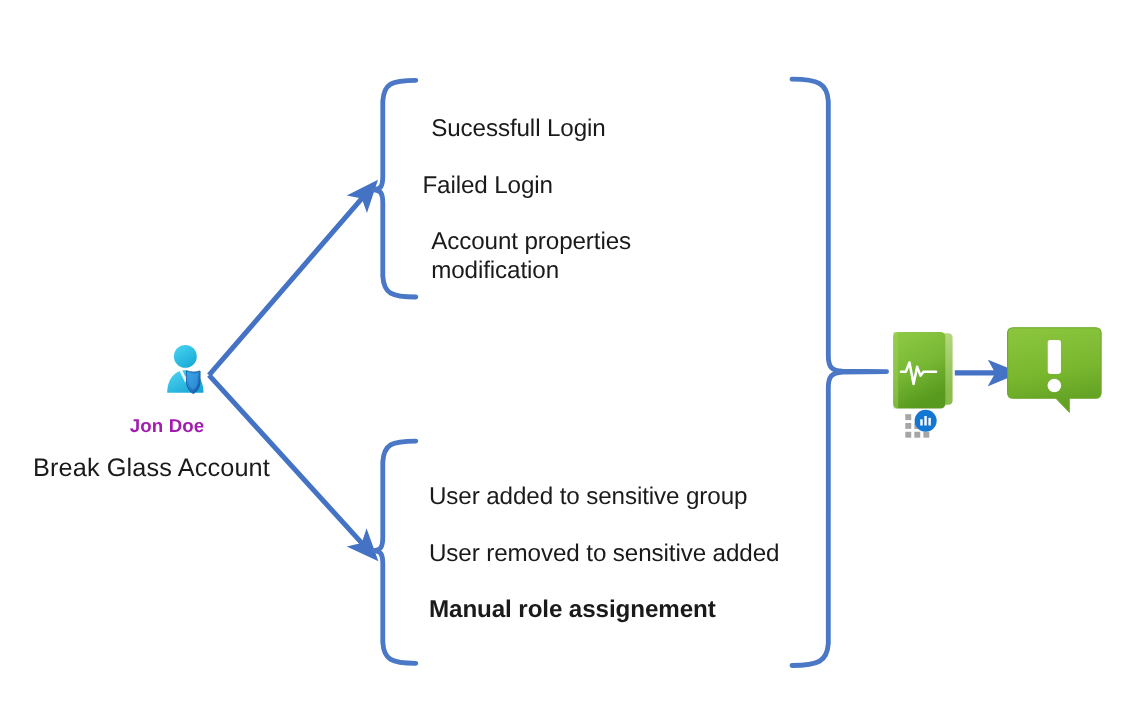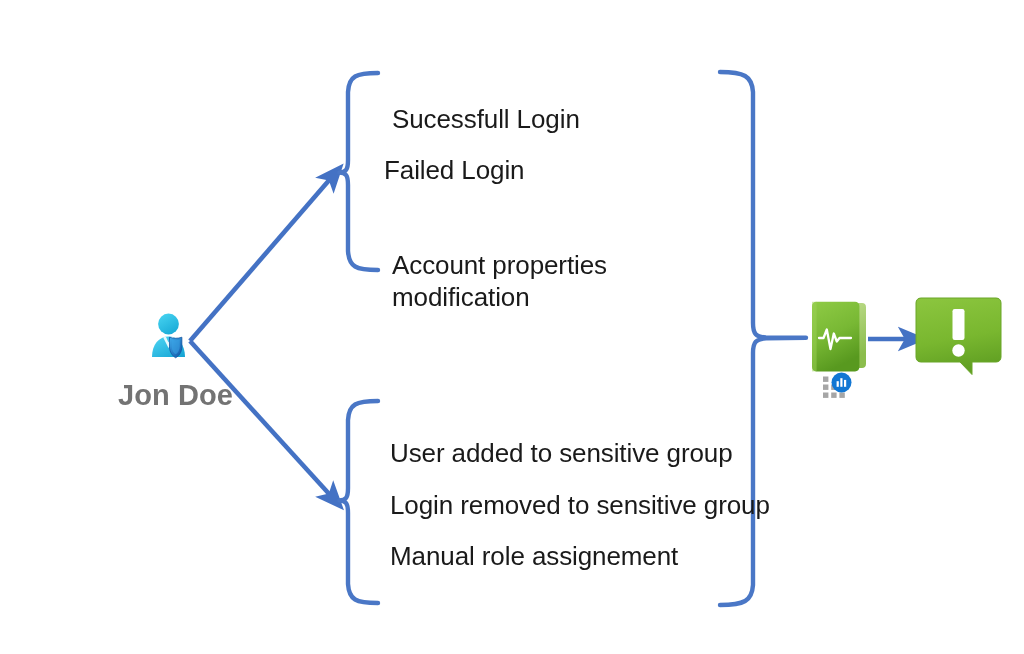--- a/index.html
+++ b/index.html
@@ -28,39 +28,38 @@
     pointer-events: none;
   }
   .txt {
     position: absolute;
     color: #1a1a1a;
     font-family: "Liberation Sans", sans-serif;
     white-space: pre;
     line-height: 1.22;
   }
   .event-txt {
-    font-size: 26px;
+    font-size: 22px;
     letter-spacing: -0.1px;
   }
   .actor-name {
-    font-size: 29px;
+    font-size: 17px;
     font-weight: bold;
     letter-spacing: 0.1px;
-    color: #737373;
+    color: #a21caf;
   }
   .actor-sub {
     font-size: 23px;
     font-weight: normal;
     letter-spacing: 0.1px;
     color: #1a1a1a;
   }
   .wrap2 {
     white-space: normal;
     width: 215px;
-    margin-top: 44px;
   }
 </style>
 </head>
 <body>
 
 <div id="canvas">
 
   <svg class="layer-svg" viewBox="0 0 1024 654">
     <defs>
       <marker id="arrowBlue" markerWidth="7" markerHeight="7" refX="2.2" refY="3" orient="auto" markerUnits="strokeWidth">
@@ -204,27 +203,28 @@
                L 972 374.5
                L 960 362
                L 921 362
                C 918 362 916 360 916 357 Z" fill="url(#alertGrad)" stroke="#6AA629" stroke-width="1"></path>
       <rect x="952.5" y="309" width="12" height="31" rx="2.2" fill="#FFFFFF"></rect>
       <circle cx="958.5" cy="350.5" r="6.2" fill="#FFFFFF"></circle>
     </g>
   </svg>
 
   <div class="txt actor-name" style="left:118px; top:378px;">Jon Doe</div>
+  <div class="txt actor-sub" style="left:30px; top:411px;">Break Glass Account</div>
 
   <div>
     <div class="txt event-txt" style="left:392px; top:104px;">Sucessfull Login</div>
     <div class="txt event-txt" style="left:384px; top:155px;">Failed Login</div>
     <div class="txt event-txt wrap2" style="left:392px; top:206px;">Account properties
 modification</div>
   </div>
 
   <div>
     <div class="txt event-txt" style="left:390px; top:438px;text-align:center;">User added to sensitive group</div>
-    <div class="txt event-txt" style="left:390px; top:490px;">Login removed to sensitive group</div>
-    <div class="txt event-txt" style="left:390px; top:541px;">Manual role assignement</div>
+    <div class="txt event-txt" style="left:390px; top:490px;">User removed to sensitive added</div>
+    <div class="txt event-txt" style="left:390px; top:541px;font-weight:bold;">Manual role assignement</div>
   </div>
 
 </div>
 
 </body></html>

